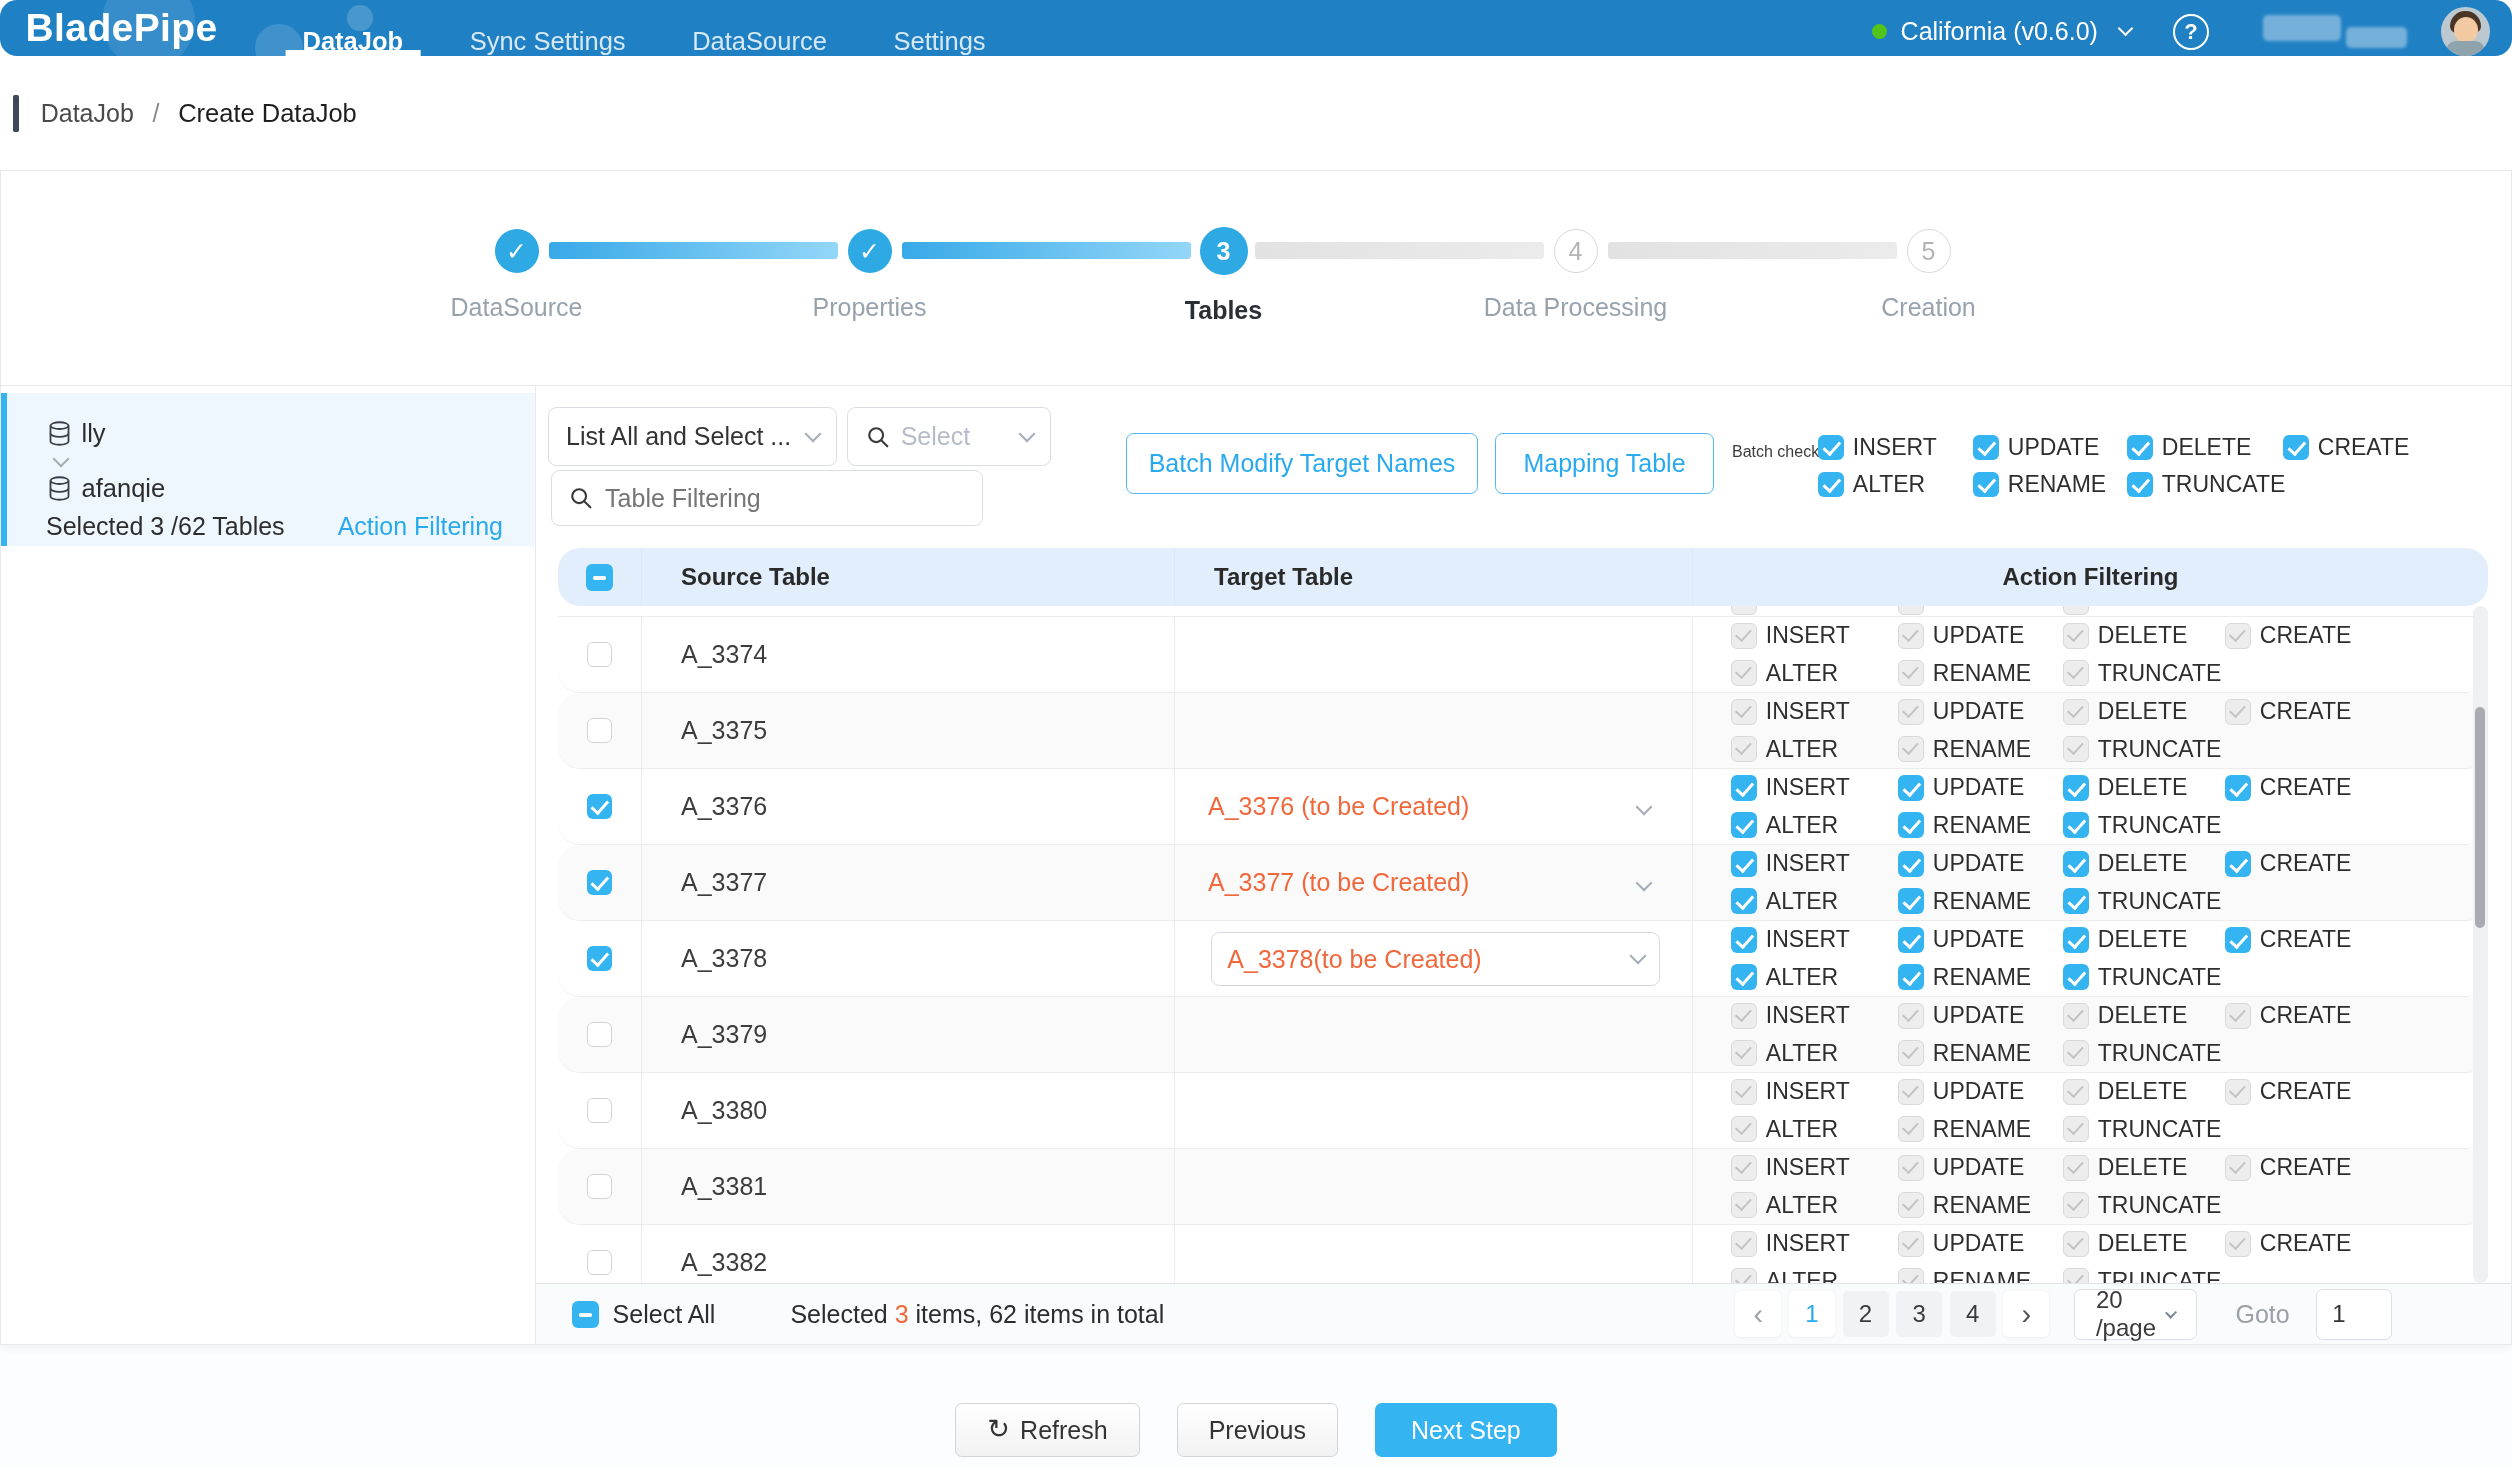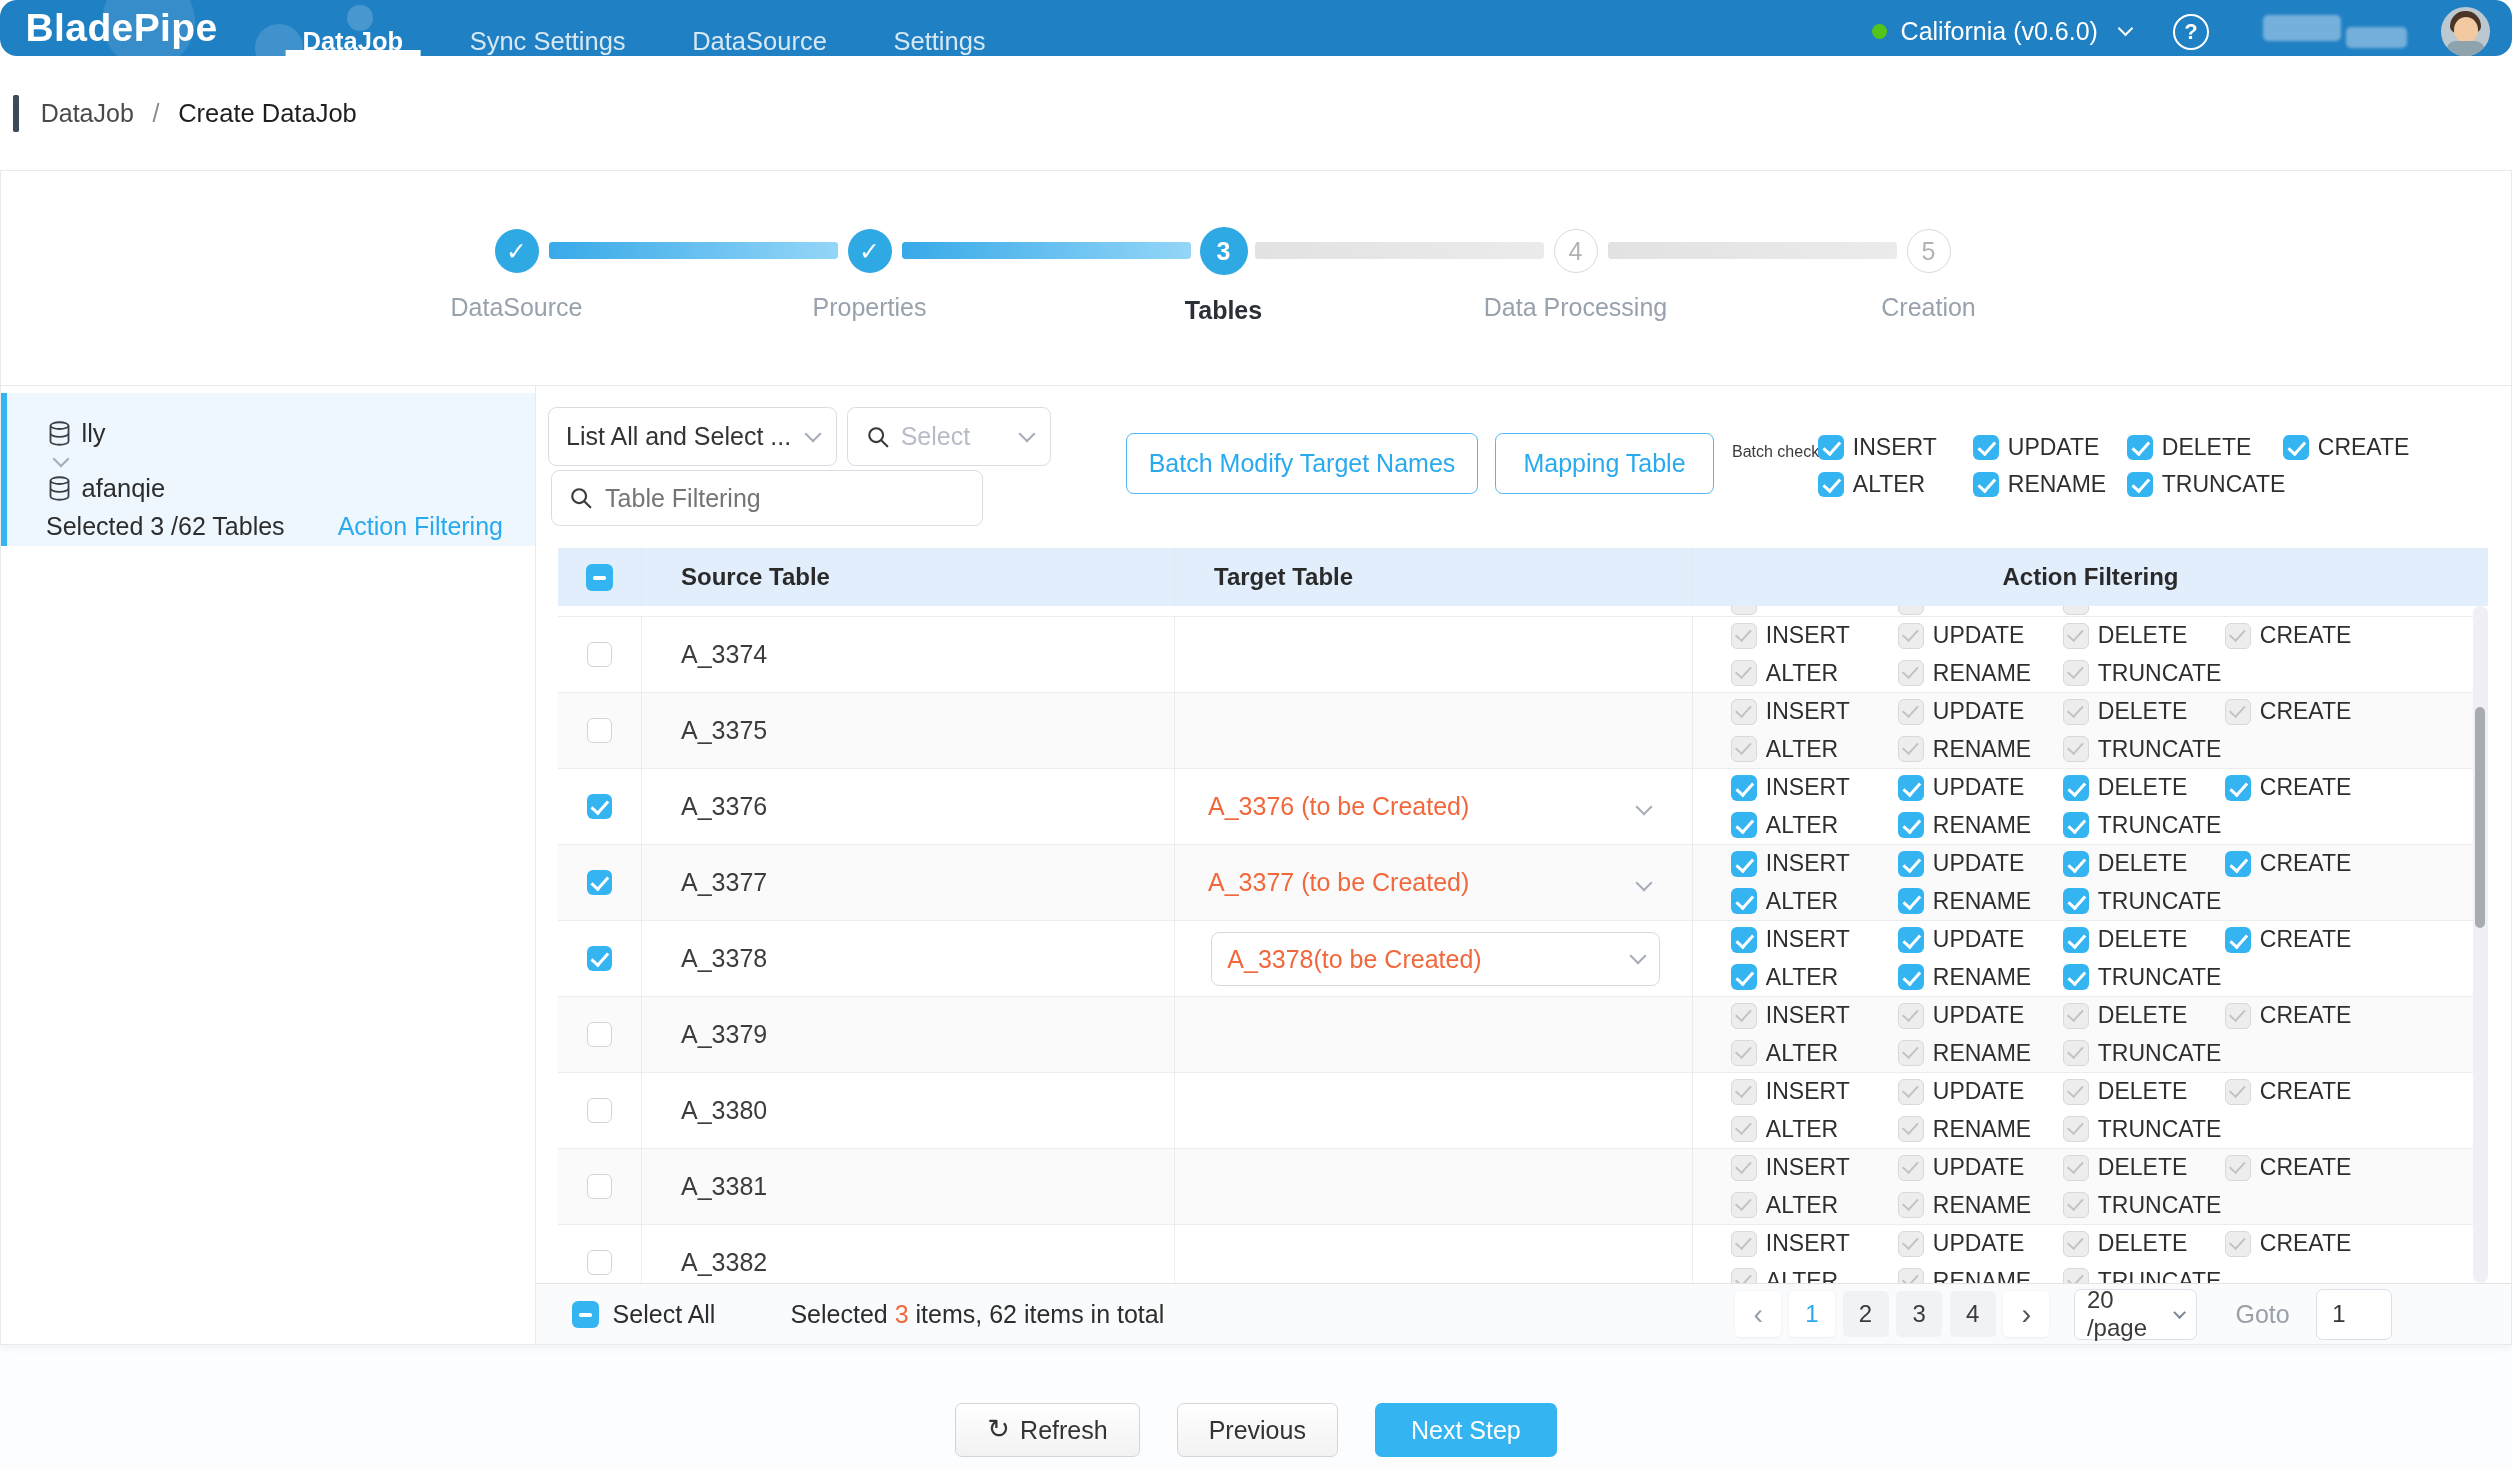--- a/index.html
+++ b/index.html
@@ -101,21 +101,21 @@
     border-right:3.4px solid #fff; border-bottom:3.4px solid #fff; transform:rotate(42deg);}
   .cbx.off{ background:#fff; border:1.7px solid #d4d4d4;}
   .cbx.dis{ background:#ededed; border:1.7px solid #d9d9d9;}
   .cbx.dis::after{ content:""; position:absolute; left:6.8px; top:1.7px; width:6.8px; height:12.7px;
     border-right:2.5px solid #c2c2c2; border-bottom:2.5px solid #c2c2c2; transform:rotate(42deg);}
   .cbx.ind{ background:var(--blue);}
   .cbx.ind::after{ content:""; position:absolute; left:6.8px; top:12px; width:13.6px; height:4.2px; background:#fff; border-radius:1.7px;}
 
   
   .tablewrap{ margin:0 22px; position:relative; width:1930px;}
-  .thead,.trow{ display:grid; grid-template-columns:84px 533px 518px 1fr;}
+  .thead,.trow{ display:grid; grid-template-columns:84px 533px 518px 1fr;border-radius:22px;}
   .thead{ height:58px; background:var(--hdrbg); align-items:center; font-weight:bold; font-size:24px; color:#2a2a2a;}
   .thead .hcell{ height:100%; display:flex; align-items:center; border-right:0.8px solid #dde8f5;}
   .thead .hcell:last-child{ border-right:none;}
   .hc-src,.hc-tgt{ padding-left:39px;}
   .hc-act{ justify-content:center;}
   .hc-cb{ justify-content:center;}
   .tbody{ height:677px; overflow:hidden; position:relative;}
   .partial{ height:11px; background:#fff; border-bottom:0.8px solid var(--line); position:relative;}
   .sliver{ position:absolute; top:-5.1px; width:25.5px; height:14.4px; background:#ededed; border:1.7px solid #d9d9d9; border-radius:0 0 6px 6px;}
   .trow{ height:76px; border-bottom:0.8px solid var(--line); background:#fff;}
@@ -137,21 +137,21 @@
   .tfoot{ height:61px; background:#fafbfc; border-top:0.8px solid #e3e3e6; display:flex; align-items:center; padding-left:36px; padding-right:119px; font-size:25px;}
   .selall{ margin-left:13.6px; color:#2d2d2d;}
   .summary{ margin-left:75px; color:#2d2d2d;}
   .summary span{ white-space:pre;}
   .sum-count{ color:var(--orange);}
   .pager{ margin-left:auto; display:flex; align-items:center; gap:7.6px;}
   .pbtn{ width:46px; height:46px; border-radius:5.1px; background:#f1f2f5; display:flex; align-items:center; justify-content:center; font-size:24px; color:#3a3a3a; cursor:pointer;}
   .pbtn.arrow{ background:#fff; color:#9aa0a8; font-size:29px; box-shadow:0 0.8px 2.5px rgba(0,0,0,.06);}
   .pbtn.arrow.next{ color:#555;}
   .pbtn.active{ background:#fff; color:var(--link); box-shadow:0 0.8px 2.5px rgba(0,0,0,.06);}
-  .sizesel{ margin-left:17px; width:123px; height:51px; border:0.8px solid #dcdfe6; border-radius:6.8px; background:#fff; display:flex; align-items:center; padding:0 12px; font-size:24px; color:#3a3a3a; cursor:pointer;}
+  .sizesel{ margin-left:17px; width:123px; height:51px; border:0.8px solid #dcdfe6; border-radius:6.8px; background:#fff; display:flex; align-items:center; padding:0 21px; font-size:24px; color:#3a3a3a; cursor:pointer;}
   .sizesel .chev{ width:9.3px; height:9.3px; margin-left:auto; margin-top:-3.4px; border-width:2.1px; border-color:#7b8694;}
   .goto-label{ margin-left:31px; color:#9aa0a8;}
   .goto-input{ margin-left:18.7px; width:76px; height:51px; border:0.8px solid #dcdfe6; border-radius:6.8px; font-size:24px; color:#333; padding-left:15.3px; outline:none; font-family:inherit;}
 
   
   .page-actions{ height:124px; background:#fcfdfe; display:flex; justify-content:center; gap:37px; padding-top:58px;}
   .abtn{ height:54px; border-radius:6.8px; font-size:25px; display:flex; align-items:center; justify-content:center; cursor:pointer; padding:0 31px;}
   .abtn.ghost{ background:linear-gradient(#ffffff,#f2f2f3); border:0.8px solid #d4d4d8; color:#333;}
   .abtn.primary{ background:var(--blue); border:none; color:#fff; padding:0 36px;}
   .ricon{ font-size:27px; margin-right:10.2px; margin-top:-2.5px; color:#333;}

